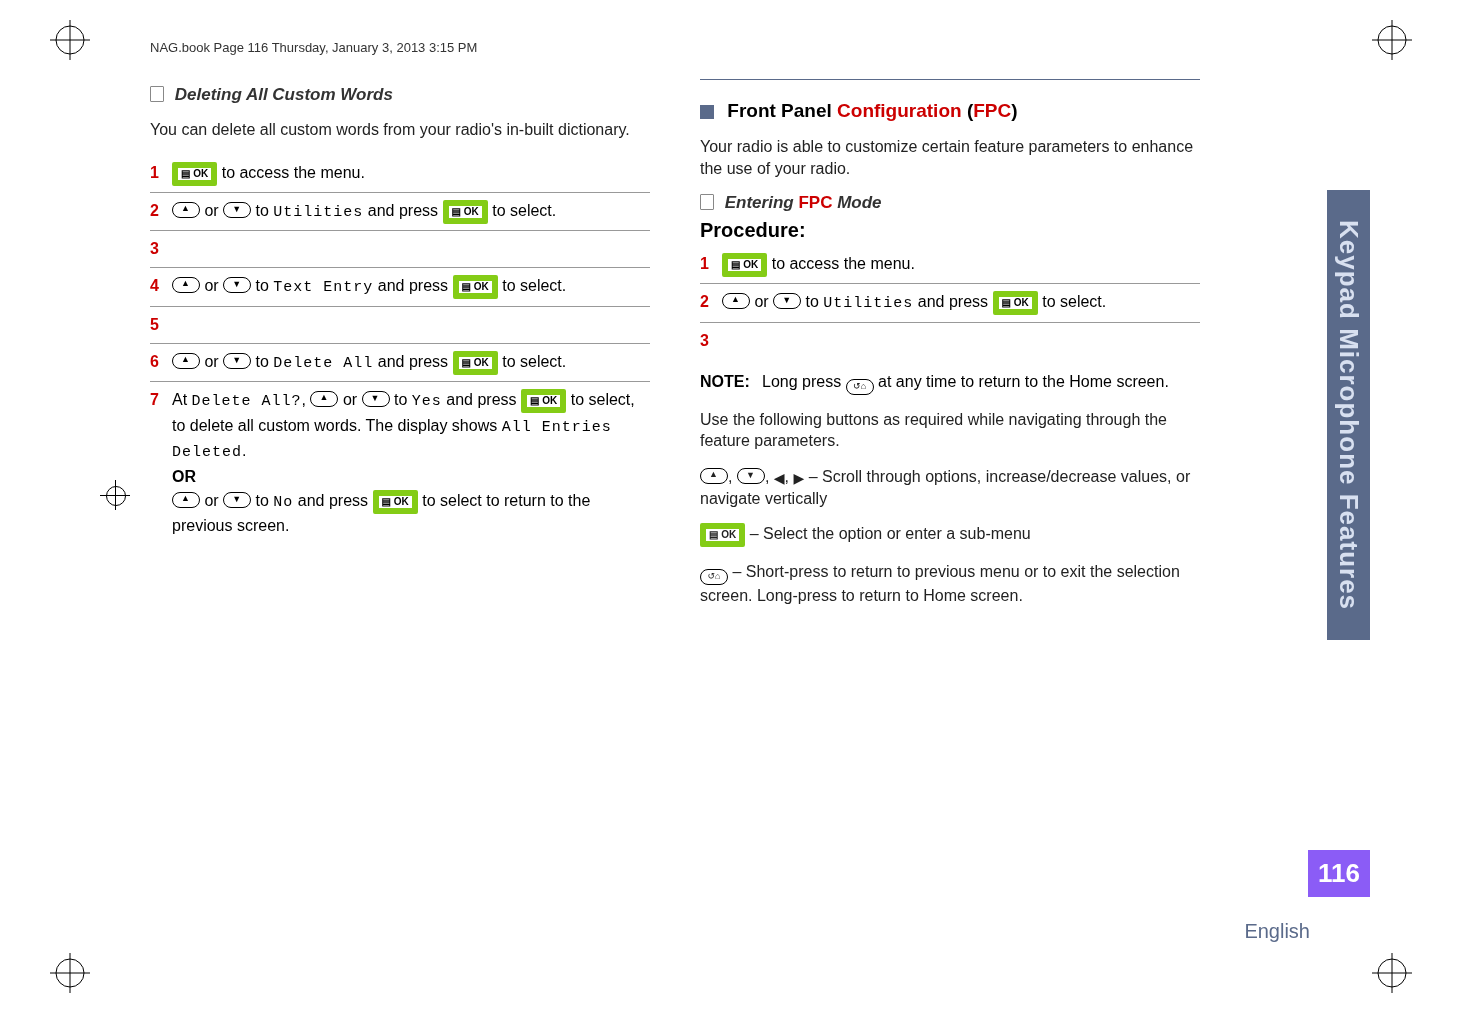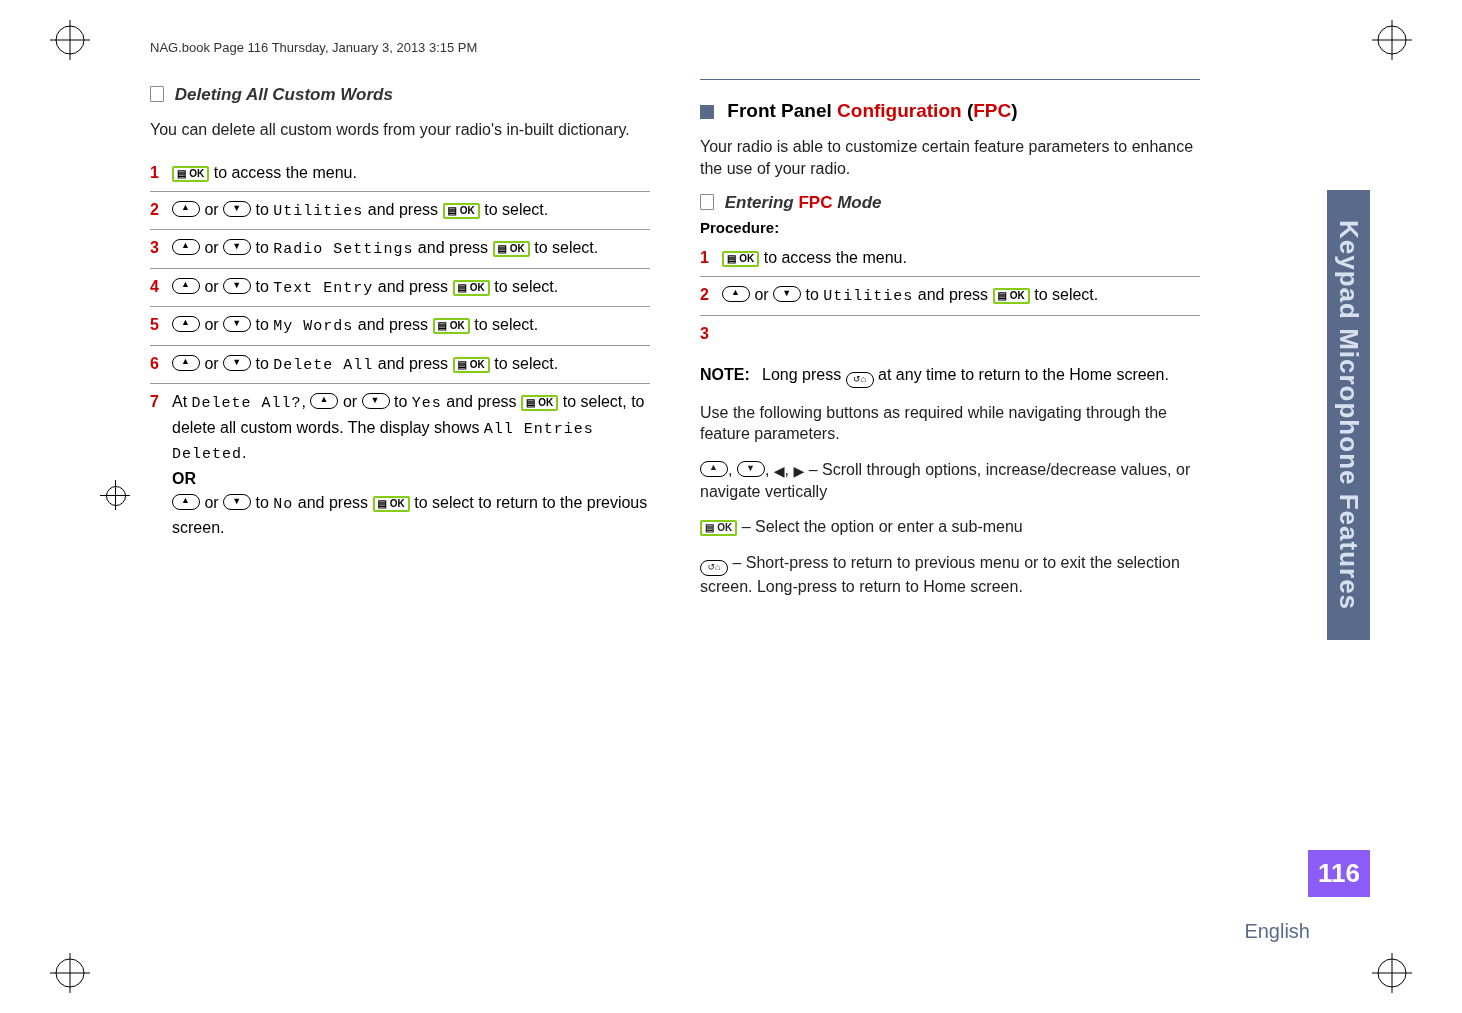--- a/index.html
+++ b/index.html
@@ -101,21 +101,21 @@
     margin-right: 6px;
     vertical-align: -2px;
   }
   p.body {
     font-size: 16px;
     margin: 14px 0;
     color: #222;
     line-height: 1.35;
   }
   .proc-label {
-    font-size: 15px;
+    font-size: 20px;
     font-weight: bold;
     margin: 6px 0 4px 0;
   }
   .steps {
     margin: 0;
     padding: 0;
   }
   .step {
     display: flex;
     align-items: flex-start;
@@ -128,21 +128,21 @@
   .step .num {
     color: #c00;
     font-weight: bold;
     width: 22px;
     flex-shrink: 0;
   }
   .step .txt { flex: 1; }
   .mono { font-family: "Courier New", monospace; font-size: 15px; letter-spacing: 1px; }
   .key-ok {
     display: inline-block;
-    border: 2px solid #84cc16;
+    border: 6px solid #84cc16;
     border-radius: 2px;
     padding: 0 3px;
     font-size: 10px;
     font-weight: bold;
     vertical-align: 1px;
     line-height: 1.2;
     background: #fff;
   }
   .key-arrow {
     display: inline-block;
@@ -268,29 +268,27 @@
         <div class="step">
           <span class="num">1</span>
           <span class="txt"><span class="key-ok">▤ OK</span><span> to access the menu.</span></span>
         </div>
         <div class="step">
           <span class="num">2</span>
           <span class="txt"><span class="key-arrow up"></span><span> or </span><span class="key-arrow down"></span><span> to </span><span class="mono">Utilities</span><span> and press </span><span class="key-ok">▤ OK</span><span> to select.</span></span>
         </div>
         <div class="step">
           <span class="num">3</span>
-          <span class="txt"><span class="key-arrow up"></span><span> or </span><span class="key-arrow down"></span><span> to </span><span class="mono">Radio Settings</span><span> and press </span><span class="key-ok">▤ OK</span><span> to select.</span></span>
         </div>
         <div class="step">
           <span class="num">4</span>
           <span class="txt"><span class="key-arrow up"></span><span> or </span><span class="key-arrow down"></span><span> to </span><span class="mono">Text Entry</span><span> and press </span><span class="key-ok">▤ OK</span><span> to select.</span></span>
         </div>
         <div class="step">
           <span class="num">5</span>
-          <span class="txt"><span class="key-arrow up"></span><span> or </span><span class="key-arrow down"></span><span> to </span><span class="mono">My Words</span><span> and press </span><span class="key-ok">▤ OK</span><span> to select.</span></span>
         </div>
         <div class="step">
           <span class="num">6</span>
           <span class="txt"><span class="key-arrow up"></span><span> or </span><span class="key-arrow down"></span><span> to </span><span class="mono">Delete All</span><span> and press </span><span class="key-ok">▤ OK</span><span> to select.</span></span>
         </div>
         <div class="step" style="border-bottom:none;">
           <span class="num">7</span>
           <span class="txt">
             <span>At </span><span class="mono">Delete All?</span><span>, </span><span class="key-arrow up"></span><span> or </span><span class="key-arrow down"></span><span> to </span><span class="mono">Yes</span><span> and press </span><span class="key-ok">▤ OK</span><span> to select, to delete all custom words. The display shows </span><span class="mono">All Entries Deleted</span><span>.</span><br>
             <span class="or">OR</span><br>

